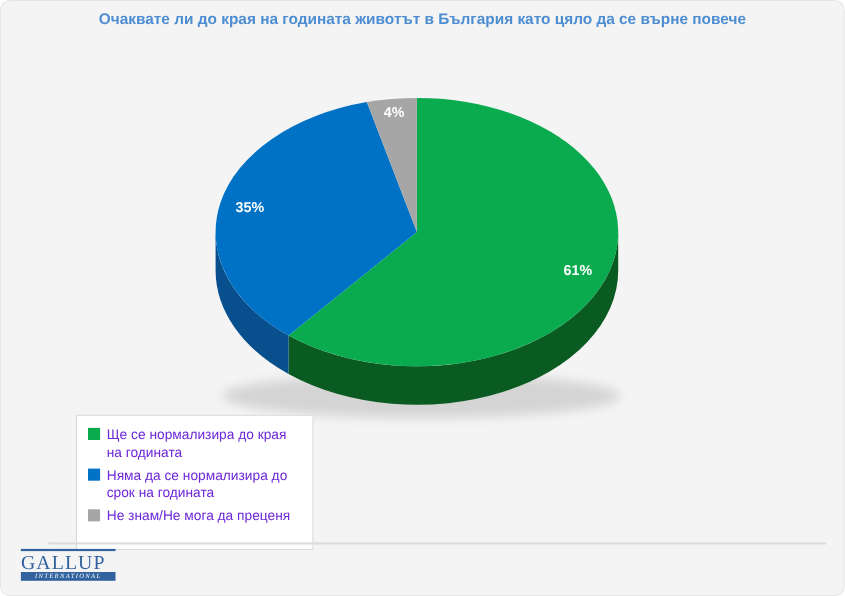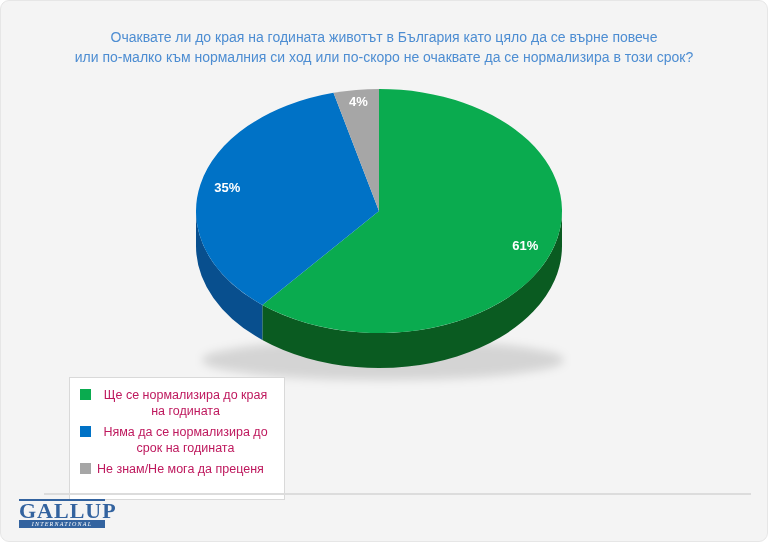--- a/index.html
+++ b/index.html
@@ -13,26 +13,26 @@
     width: 768px;
     height: 542px;
     background: #f4f4f4;
     border-radius: 9px;
     border: 1px solid #e6e6e6;
     box-sizing: border-box;
     overflow: hidden;
   }
   .chart-title {
     position: absolute;
-    top: 26px;
+    top: 6px;
     left: 0;
     right: 0;
     text-align: center;
     color: #4d8dd2;
-    font-weight: normal;
+    font-weight: bold;
     font-size: 14px;
     line-height: 20px;
   }
   .chart-title .line { white-space: nowrap; }
 
   #pie-svg {
     position: absolute;
     left: 0;
     top: 0;
     width: 768px;
@@ -53,24 +53,23 @@
     width: 216px;
     box-sizing: border-box;
     background: #ffffff;
     border: 1px solid #d9d9d9;
     padding: 9px 10px 10px 10px;
   }
   .legend-item {
     display: flex;
     align-items: flex-start;
     margin-bottom: 5px;
-    color: #be185d;
+    color: #6d28d9;
     font-size: 12.5px;
     line-height: 16px;
-    text-align: center;
   }
   .legend-item:last-child { margin-bottom: 12px; }
   .swatch {
     flex: 0 0 11px;
     width: 11px;
     height: 11px;
     margin: 2px 6px 0 0;
     display: inline-block;
   }
 
@@ -90,22 +89,22 @@
     width: 86px;
   }
   .logo-topline {
     width: 86px;
     height: 2px;
     background: #33639f;
     margin-bottom: 1px;
   }
   .logo-text {
     font-family: "Liberation Serif", serif;
-    font-weight: bold;
-    font-size: 22px;
+    font-weight: normal;
+    font-size: 18px;
     line-height: 18px;
     letter-spacing: 1px;
     color: #33639f;
   }
   .logo-bar {
     width: 86px;
     height: 8px;
     background: #33639f;
     color: #ffffff;
     font-family: "Liberation Serif", serif;
@@ -117,21 +116,20 @@
     box-sizing: border-box;
   }
 </style>
 </head>
 <body>
 
 <div class="card">
 
   <div class="chart-title">
     <div class="line">Очаквате ли до края на годината животът в България като цяло да се върне повече</div>
-    <div class="line">или по-малко към нормалния си ход или по-скоро не очаквате да се нормализира в този срок?</div>
   </div>
 
   <svg id="pie-svg" viewBox="0 0 768 542" xmlns="http://www.w3.org/2000/svg">
       <ellipse cx="382" cy="359" rx="181" ry="20" fill="rgba(0,0,0,0.13)" style="filter: blur(5px);"></ellipse>
       <path d="M 561 210 A 183 122 0 0 1 261.3514098759898 304.0026156186463 L 261.3514098759898 339.0026156186463 A 183 122 0 0 0 561 245 Z" fill="#0a5b21"></path>
       <path d="M 261.3514098759898 304.0026156186463 A 183 122 0 0 1 195 210.00000000000003 L 195 245.00000000000003 A 183 122 0 0 0 261.3514098759898 339.0026156186463 Z" fill="#084f8e"></path>
       <path d="M 378 210 L 378 88 A 183 122 0 1 1 261.3514098759898 304.0026156186463 Z" fill="#0aab4f"></path>
       <path d="M 378 210 L 261.3514098759898 304.0026156186463 A 183 122 0 0 1 332.4897506488315 91.83285434230702 Z" fill="#0072c6"></path>
       <path d="M 378 210 L 332.4897506488315 91.83285434230702 A 183 122 0 0 1 377.99999999999994 88 Z" fill="#a6a6a6"></path>
       <text x="524.3540036108297" y="249.1271223294367" class="slice-label">61%</text>

